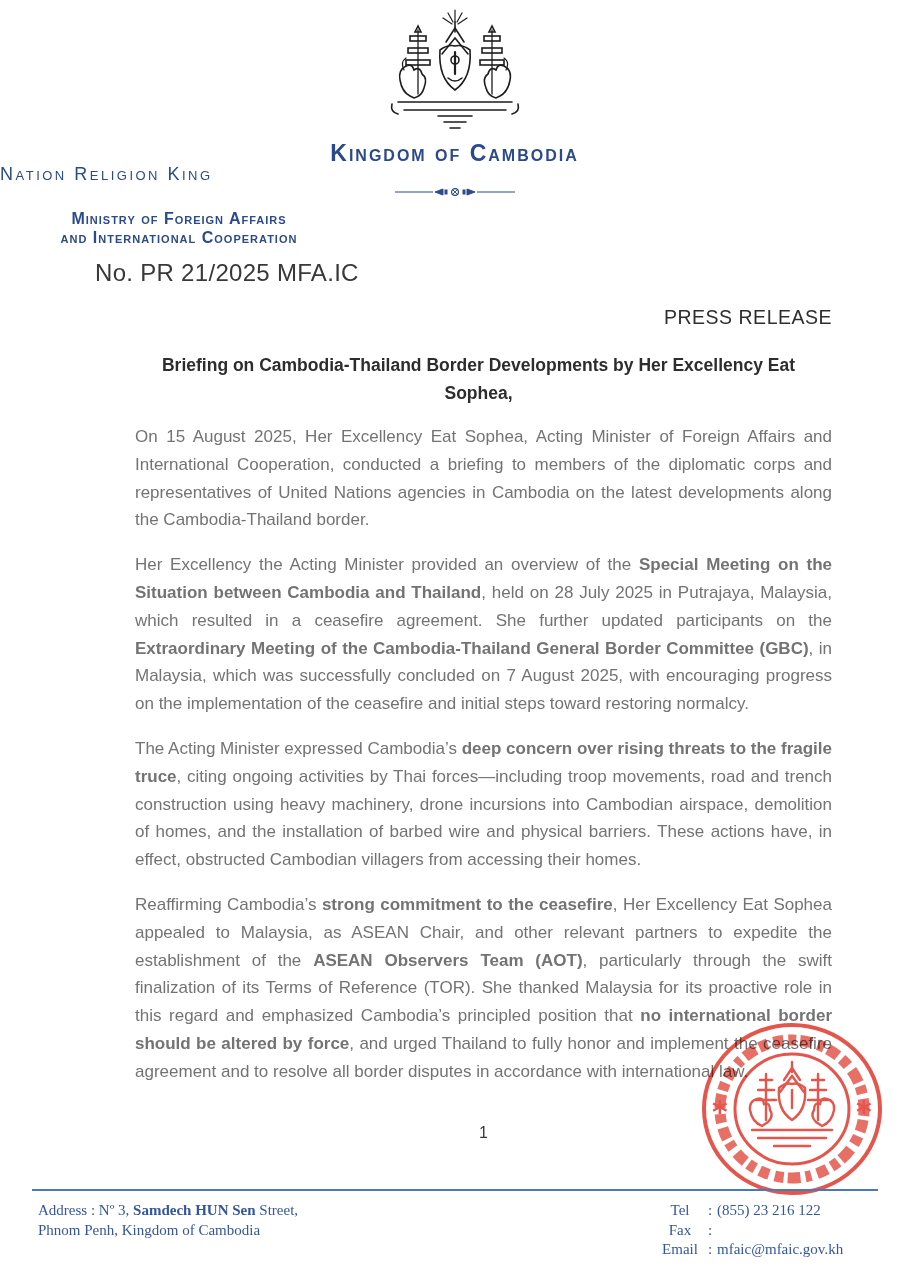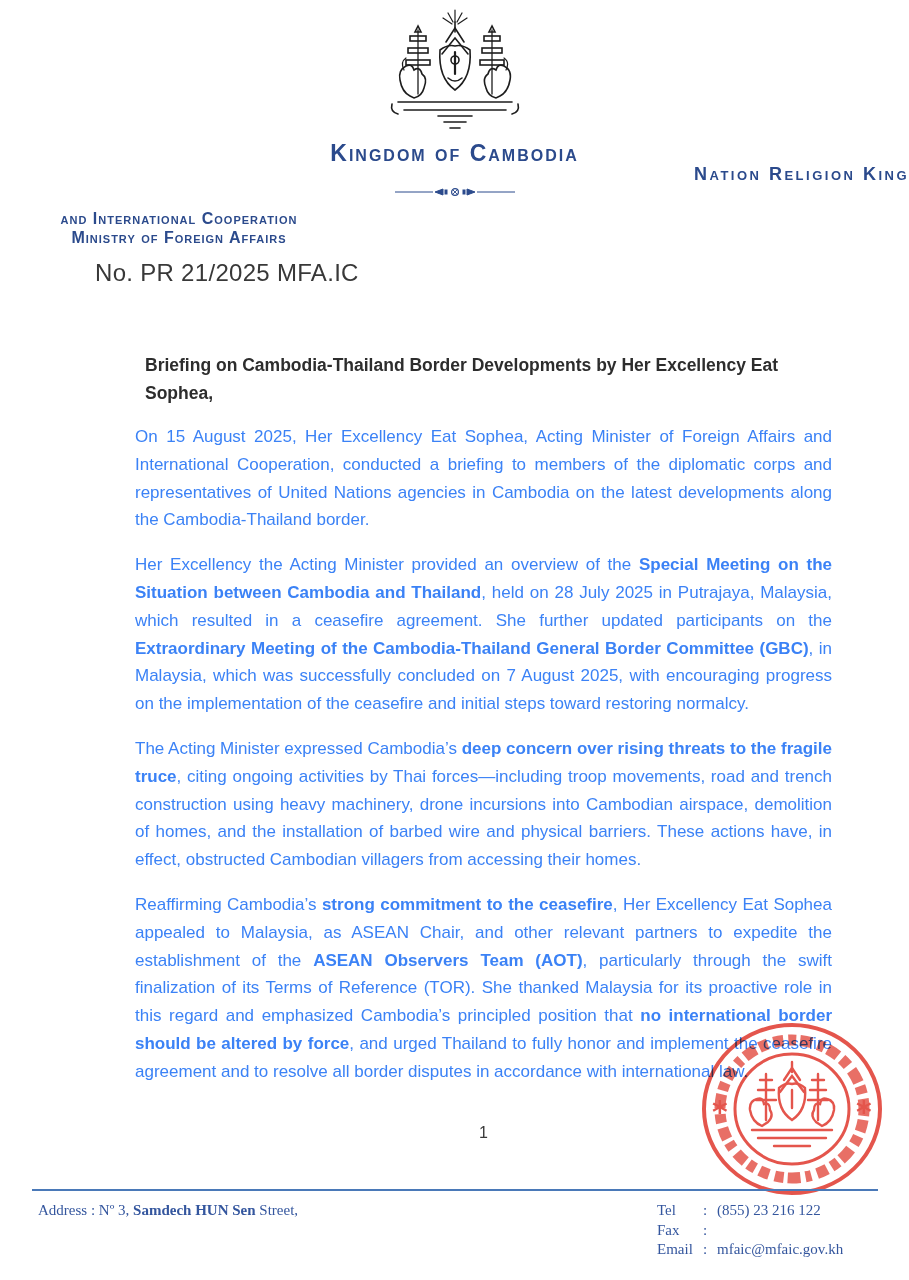--- a/index.html
+++ b/index.html
@@ -11,47 +11,47 @@
     padding-left:18px;
   }
   
   .crest { position:absolute; top:8px; left:50%; transform:translateX(-50%); }
   .kingdom {
     position:absolute; top:140px; left:0; width:100%; text-align:center;
     font-variant:small-caps; font-weight:700; font-size:23px; letter-spacing:2px;
     color:#2b4a8c;
   }
   .motto {
-    position:absolute; top:164px; left:0; width:100%; text-align:right;
-    font-variant:small-caps; font-weight:700; font-size:18px; letter-spacing:2.5px;
+    position:absolute; top:164px; left:0; width:100%; text-align:left;
+    font-variant:small-caps; font-weight:400; font-size:18px; letter-spacing:2.5px;
     color:#2b4a8c;
   }
   .ornament { position:absolute; top:184px; left:50%; transform:translateX(-50%); }
   .ministry {
     position:absolute; top:209px; left:28px; width:302px; text-align:center;
     font-variant:small-caps; font-weight:700; font-size:16px; letter-spacing:1px;
     line-height:19px; color:#2b4a8c;
   }
   .refno {
     position:absolute; top:259px; left:95px;
     font-size:24px; color:#383838; letter-spacing:0.3px;
   }
   
   .press {
     position:absolute; top:306px; left:135px; width:697px; text-align:right;
     font-size:19.5px; color:#2e2e2e; letter-spacing:0.5px;
   }
   .title {
-    position:absolute; top:351px; left:145px; width:697px; 
+    position:absolute; top:351px; left:130px; width:697px; text-align:center;
     font-weight:700; font-size:17.5px; line-height:28px; color:#2d2d2d;
   }
   
   .body {
     position:absolute; top:423px; left:135px; width:697px;
-    font-size:17px; line-height:27.8px; color:#3b82f6; text-align:justify;
+    font-size:17px; line-height:27.8px; color:#737373; text-align:justify;
   }
   .body p { margin:0 0 17px 0; }
   .body .b { font-weight:700; }
   .pagenum {
     position:absolute; top:1124px; left:135px; width:697px; text-align:center;
     font-size:16px; color:#3a3a3a;
   }
   
   .stamp {
     position:absolute; top:1022px; left:700px; width:184px; height:174px;
@@ -62,21 +62,21 @@
     position:absolute; top:1189px; left:32px; width:846px; height:2px;
     background:#4a79b8;
   }
   .footer {
     font-family:"Liberation Serif", serif; color:#34569e;
     font-size:15px; line-height:19.5px;
   }
   .address { position:absolute; top:1201px; left:38px; }
   .address .b { font-weight:700; }
   .contacts { position:absolute; top:1201px; left:657px; }
-  .contacts .row { display:flex; }
+  .contacts .row { display:flex;text-align:center; }
   .contacts .lbl { display:inline-block; width:46px; }
   .contacts .sep { display:inline-block; width:14px; }
 </style>
 </head>
 <body>
 
 <div class="page">
 
   <div class="crest">
     <svg width="150" height="128" viewBox="0 0 150 128" fill="none" stroke="#1d1d1d" stroke-width="1.6" stroke-linecap="round">
@@ -136,26 +136,27 @@
       <circle cx="60" cy="6" r="3.4" fill="none" stroke-width="1.2"></circle>
       <line x1="58" y1="4" x2="62" y2="8" stroke-width="0.9"></line>
       <line x1="62" y1="4" x2="58" y2="8" stroke-width="0.9"></line>
       <rect x="68" y="4" width="2" height="4"></rect>
       <path d="M80 6 L72 3 L72 9 Z"></path>
       <line x1="82" y1="6" x2="120" y2="6" stroke-width="1"></line>
     </svg>
   </div>
 
   <div class="ministry">
+    <div>Ministry of Foreign Affairs</div>
     <div>and International Cooperation</div>
-    <div>Ministry of Foreign Affairs</div>
   </div>
 
   <div class="refno">No. PR 21/2025 MFA.IC</div>
 
+  <div class="press">PRESS RELEASE</div>
 
   <div class="title">
     <div>Briefing on Cambodia-Thailand Border Developments by Her Excellency Eat Sophea,</div>
   </div>
 
   <div class="body">
     <p><span>On 15 August 2025, Her Excellency Eat Sophea, Acting Minister of Foreign Affairs and International Cooperation, conducted a briefing to members of the diplomatic corps and representatives of United Nations agencies in Cambodia on the latest developments along the Cambodia-Thailand border.</span></p>
     <p><span>Her Excellency the Acting Minister provided an overview of the </span><span class="b">Special Meeting on the Situation between Cambodia and Thailand</span><span>, held on 28 July 2025 in Putrajaya, Malaysia, which resulted in a ceasefire agreement. She further updated participants on the </span><span class="b">Extraordinary Meeting of the Cambodia-Thailand General Border Committee (GBC)</span><span>, in Malaysia, which was successfully concluded on 7 August 2025, with encouraging progress on the implementation of the ceasefire and initial steps toward restoring normalcy.</span></p>
     <p><span>The Acting Minister expressed Cambodia’s </span><span class="b">deep concern over rising threats to the fragile truce</span><span>, citing ongoing activities by Thai forces—including troop movements, road and trench construction using heavy machinery, drone incursions into Cambodian airspace, demolition of homes, and the installation of barbed wire and physical barriers. These actions have, in effect, obstructed Cambodian villagers from accessing their homes.</span></p>
     <p><span>Reaffirming Cambodia’s </span><span class="b">strong commitment to the ceasefire</span><span>, Her Excellency Eat Sophea appealed to Malaysia, as ASEAN Chair, and other relevant partners to expedite the establishment of the </span><span class="b">ASEAN Observers Team (AOT)</span><span>, particularly through the swift finalization of its Terms of Reference (TOR). She thanked Malaysia for its proactive role in this regard and emphasized Cambodia’s principled position that </span><span class="b">no international border should be altered by force</span><span>, and urged Thailand to fully honor and implement the ceasefire agreement and to resolve all border disputes in accordance with international law.</span></p>
@@ -193,20 +194,21 @@
         <path d="M58 116 L126 116"></path>
         <path d="M74 124 L110 124"></path>
       </g>
     </svg>
   </div>
 
   <div class="footer-rule"></div>
 
   <div class="footer address">
     <div><span>Address : Nº 3, </span><span class="b">Samdech HUN Sen</span><span> Street,</span></div>
+    <div>Phnom Penh, Kingdom of Cambodia</div>
   </div>
 
   <div class="footer contacts">
     <div class="row">
       <span class="lbl">Tel</span>
         <span class="sep">:</span>
         <span>(855) 23 216 122</span>
     </div>
     <div class="row">
       <span class="lbl">Fax</span>

